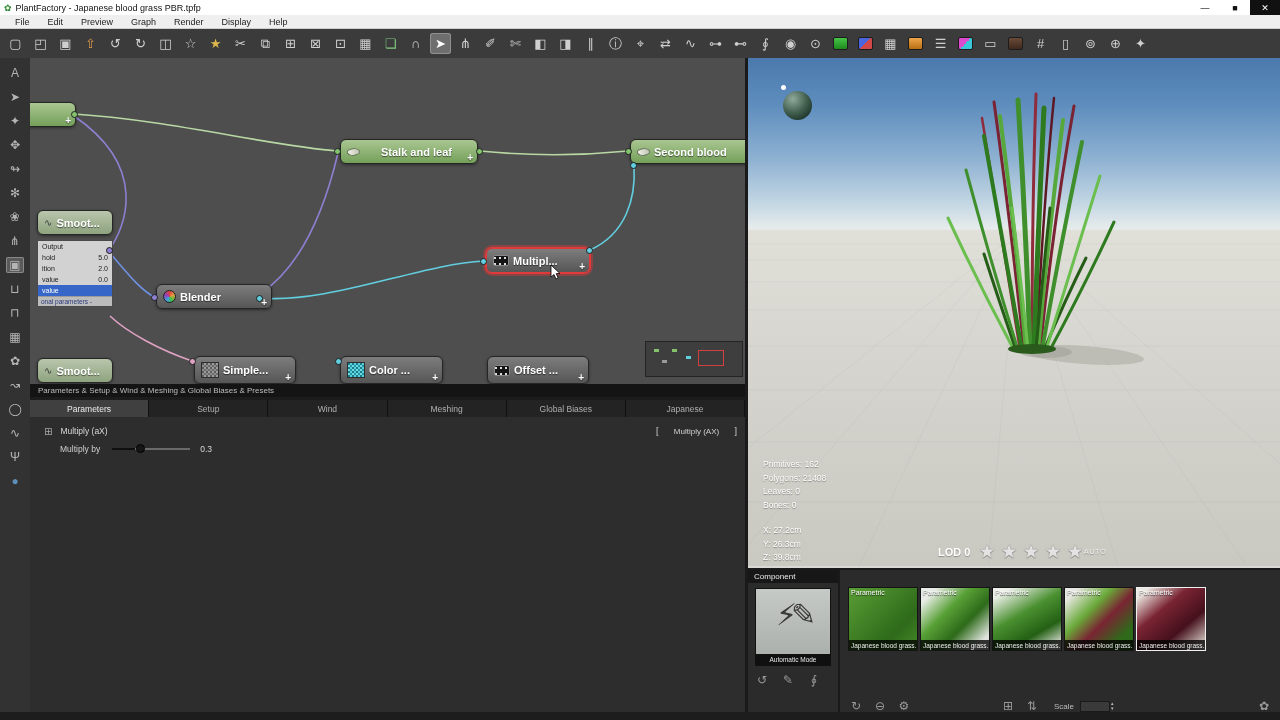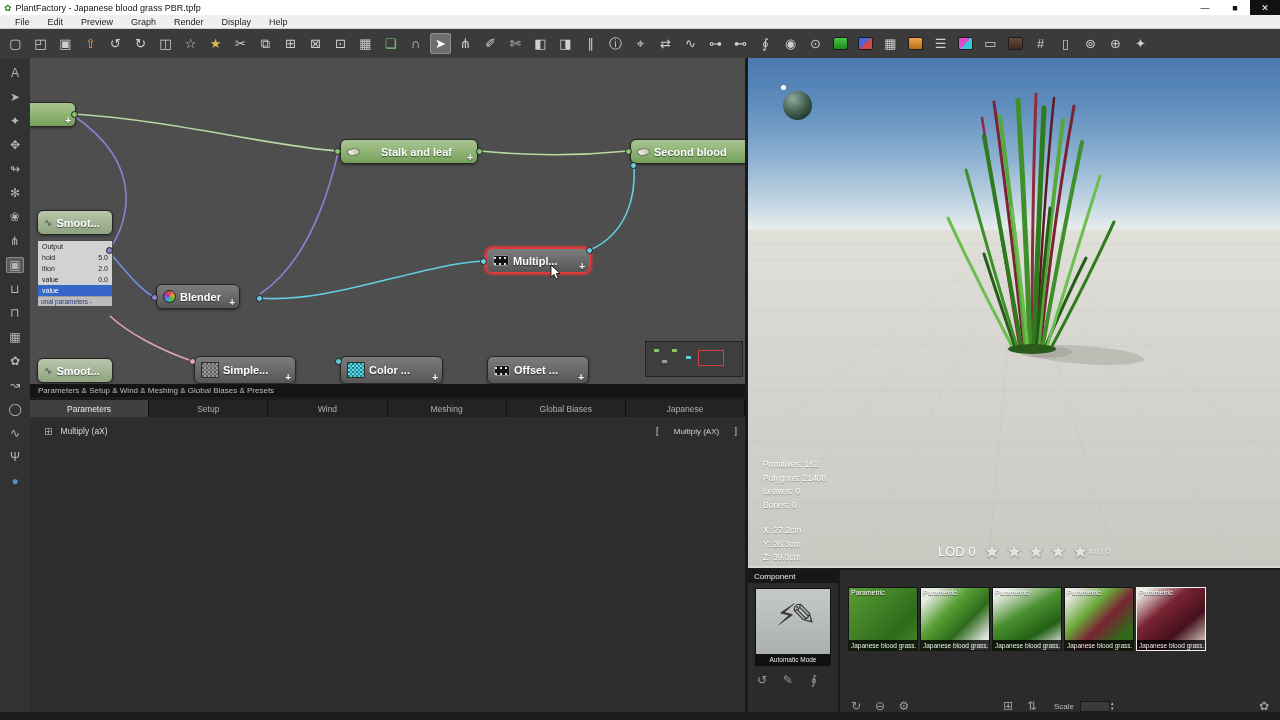--- a/index.html
+++ b/index.html
@@ -122,21 +122,21 @@
   .vp-scene { position:absolute; left:0; top:0; }
   .vp-sphere { position:absolute; left:35px; top:33px; width:29px; height:29px; border-radius:50%;
     background:radial-gradient(circle at 34% 28%,#90a99b,#43604f 48%,#1b332a 82%); }
   .vp-dot { position:absolute; left:33px; top:27px; width:5px; height:5px; border-radius:50%;
     background:#fff; }
   .vp-stats { position:absolute; left:15px; top:400px; font-size:8.5px; color:#fff;
     text-shadow:0 1px 1px rgba(0,0,0,.35); line-height:13.5px; }
   .vp-dims { position:absolute; left:15px; top:466px; font-size:8.5px; color:#fff;
     text-shadow:0 1px 1px rgba(0,0,0,.35); line-height:13.5px; }
   .vp-lod { position:absolute; left:190px; top:482px; display:flex; align-items:center; }
-  .lod-label { font-size:13px; font-weight:normal; color:#fff; text-shadow:0 1px 1px rgba(0,0,0,.3); }
+  .lod-label { font-size:11px; font-weight:bold; color:#fff; text-shadow:0 1px 1px rgba(0,0,0,.3); }
   .stars { display:flex; margin-left:8px; gap:5px; }
   .star { font-size:19px; color:#e3e3e3; text-shadow:0 0 1px #6a6a6a, 0 1px 1px rgba(0,0,0,.25); }
   .auto-label { font-size:7.5px; color:#f2f2f2; letter-spacing:.5px;
     text-shadow:0 1px 1px rgba(0,0,0,.3); }
 
   
   .component { position:absolute; left:748px; top:570px; width:90px; height:142px; background:#2b2b2b; }
   .panel-head { height:13px; background:#171717; color:#e8e8e8; font-size:8px; display:flex;
     align-items:center; padding-left:6px; white-space:nowrap; overflow:hidden; }
   .comp-tile { position:absolute; left:7px; top:18px; width:76px; height:78px;
@@ -333,21 +333,21 @@
             <div class="mini-value">0.0</div>
           </div>
           <div class="mini-row hl">
             <div class="mini-label">value</div>
             <div class="mini-value"></div>
           </div>
         </div>
       <div class="mini-footer">onal parameters -</div>
     </div>
 
-    <div class="node gray" style="left:126px;top:226px;width:84px;">
+    <div class="node gray" style="left:126px;top:226px;width:116px;">
       <span class="pinwheel"></span>
       <span>Blender</span>
       <span class="plus">+</span>
     </div>
 
     <div class="node gray selected" style="left:456px;top:190px;width:104px;">
       <span class="film"></span>
       <span>Multipl...</span>
       <span class="plus">+</span>
     </div>
@@ -415,20 +415,27 @@
     <div class="p-body">
       <div class="prow1">
         <span class="picon">⊞</span>
         <span>Multiply (aX)</span>
         <span class="spacer"></span>
         <span class="rwrap">
           <span class="brk">[</span>
           <span class="rlabel">Multiply (AX)</span>
           <span class="brk">]</span>
         </span>
+      </div>
+      <div class="prow2">
+        <span>Multiply by</span>
+        <span class="slider">
+          <span class="handle"></span>
+        </span>
+        <span class="sval">0.3</span>
       </div>
     </div>
   </div>
 
   <div class="viewport">
     <div class="vp-sky"></div>
     <svg class="vp-scene" width="532" height="510">
 
       <g stroke="#8a99a8" stroke-width="1" opacity="0.10">
         <line x1="0" y1="186" x2="532" y2="186"></line>

